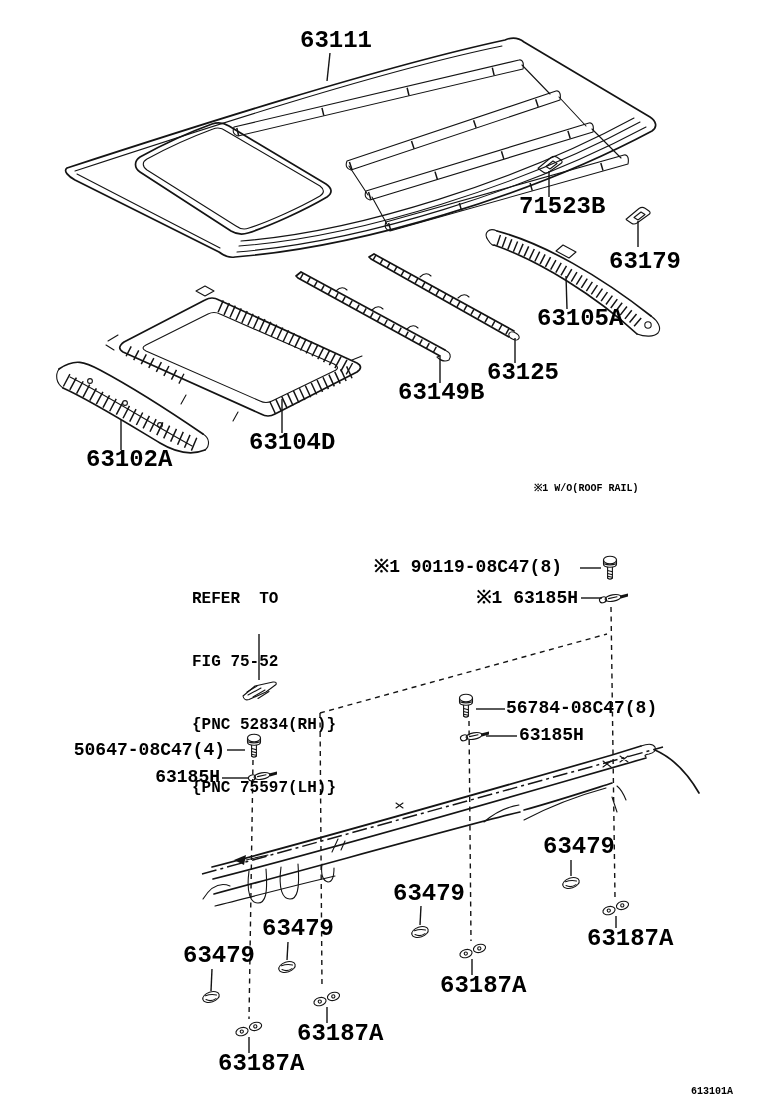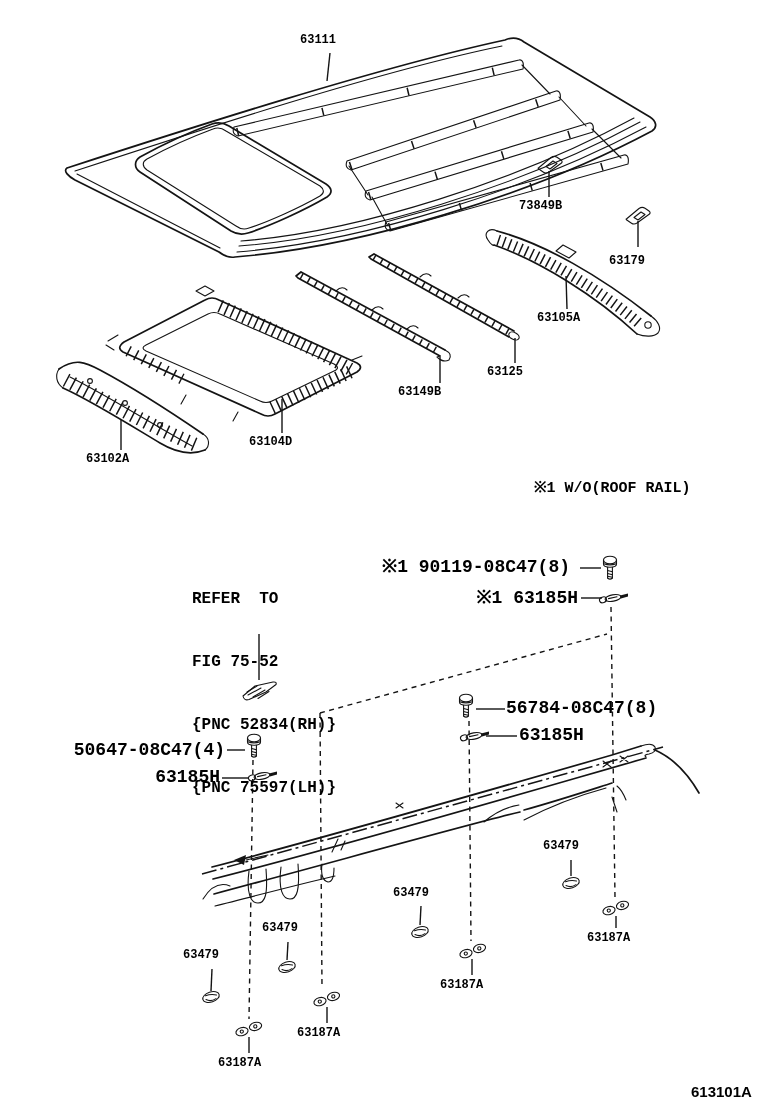--- a/index.html
+++ b/index.html
@@ -1,24 +1,24 @@
 <!DOCTYPE html>
 <html><head>
 <meta charset="utf-8">
 <style>
   html,body{margin:0;padding:0;background:#fff;}
   #stage{position:relative;width:760px;height:1112px;background:#fff;overflow:hidden;
          font-family:"Liberation Mono","DejaVu Sans Mono",monospace;}
   #art{position:absolute;left:0;top:0;}
   .lbl{position:absolute;font-weight:bold;color:#000;white-space:pre;}
-  .s20{font-size:12px;line-height:19px;}
+  .s20{font-size:24px;line-height:19px;}
   .s18{font-size:18px;line-height:19px;}
   .s16{font-size:16px;line-height:21px;}
-  .s15{font-size:15px;line-height:17px;}
-  .sans{font-family:Liberation Sans, sans-serif;}
+  .s15{font-size:10px;line-height:17px;}
+  .sans{font-family:Liberation Mono, monospace;}
   .ln{stroke:#141414;fill:none;stroke-width:1.7;stroke-linecap:round;stroke-linejoin:round;}
   .thin{stroke-width:1.1;}
   .leader{stroke:#141414;fill:none;stroke-width:1.4;}
   .dash{stroke:#141414;fill:none;stroke-width:1.4;stroke-dasharray:5 4.5;}
   .dashdot{stroke:#141414;fill:none;stroke-width:1.5;stroke-dasharray:15 4 3 4;}
   .hatch{stroke:#141414;fill:none;}
   .fill{fill:#141414;stroke:none;}
 </style>
 </head>
 <body>
@@ -206,38 +206,38 @@
     <path class="leader" d="M 421,906 L 420,925"></path>
     <path class="leader" d="M 571,860 L 571,876"></path>
     <path class="leader" d="M 249,1037 L 249,1053"></path>
     <path class="leader" d="M 327,1007 L 327,1023"></path>
     <path class="leader" d="M 472,959 L 472,975"></path>
     <path class="leader" d="M 616,916 L 616,928"></path>
   </g>
 </svg>
 
 <div class="lbl s20" style="left:300px;top:31px">63111</div>
-<div class="lbl s20" style="left:519px;top:197px">73849B</div>
+<div class="lbl s20" style="left:519px;top:197px">71523B</div>
 <div class="lbl s20" style="left:609px;top:252px">63179</div>
 <div class="lbl s20" style="left:537px;top:309px">63105A</div>
 <div class="lbl s20" style="left:487px;top:363px">63125</div>
 <div class="lbl s20" style="left:398px;top:383px">63149B</div>
 <div class="lbl s20" style="left:249px;top:433px">63104D</div>
 <div class="lbl s20" style="left:86px;top:450px">63102A</div>
 
 <div class="lbl s15" style="left:534px;top:480px">※1 W/O(ROOF RAIL)</div>
 
 <div class="lbl s16" style="left:192px;top:547px">
   <div>REFER  TO</div>
   <div>FIG 75-52</div>
   <div>{PNC 52834(RH)}</div>
   <div>{PNC 75597(LH)}</div>
 </div>
 
-<div class="lbl s18" style="right:190px;top:558px">※1 90119-08C47(8)</div>
+<div class="lbl s18" style="right:198px;top:558px">※1 90119-08C47(8)</div>
 <div class="lbl s18" style="right:182px;top:589px">※1 63185H</div>
 <div class="lbl s18" style="left:506px;top:699px">56784-08C47(8)</div>
 <div class="lbl s18" style="left:519px;top:726px">63185H</div>
 <div class="lbl s18" style="right:535px;top:741px">50647-08C47(4)</div>
 <div class="lbl s18" style="right:540px;top:768px">63185H</div>
 
 <div class="lbl s20" style="left:183px;top:946px">63479</div>
 <div class="lbl s20" style="left:262px;top:919px">63479</div>
 <div class="lbl s20" style="left:393px;top:884px">63479</div>
 <div class="lbl s20" style="left:543px;top:837px">63479</div>

